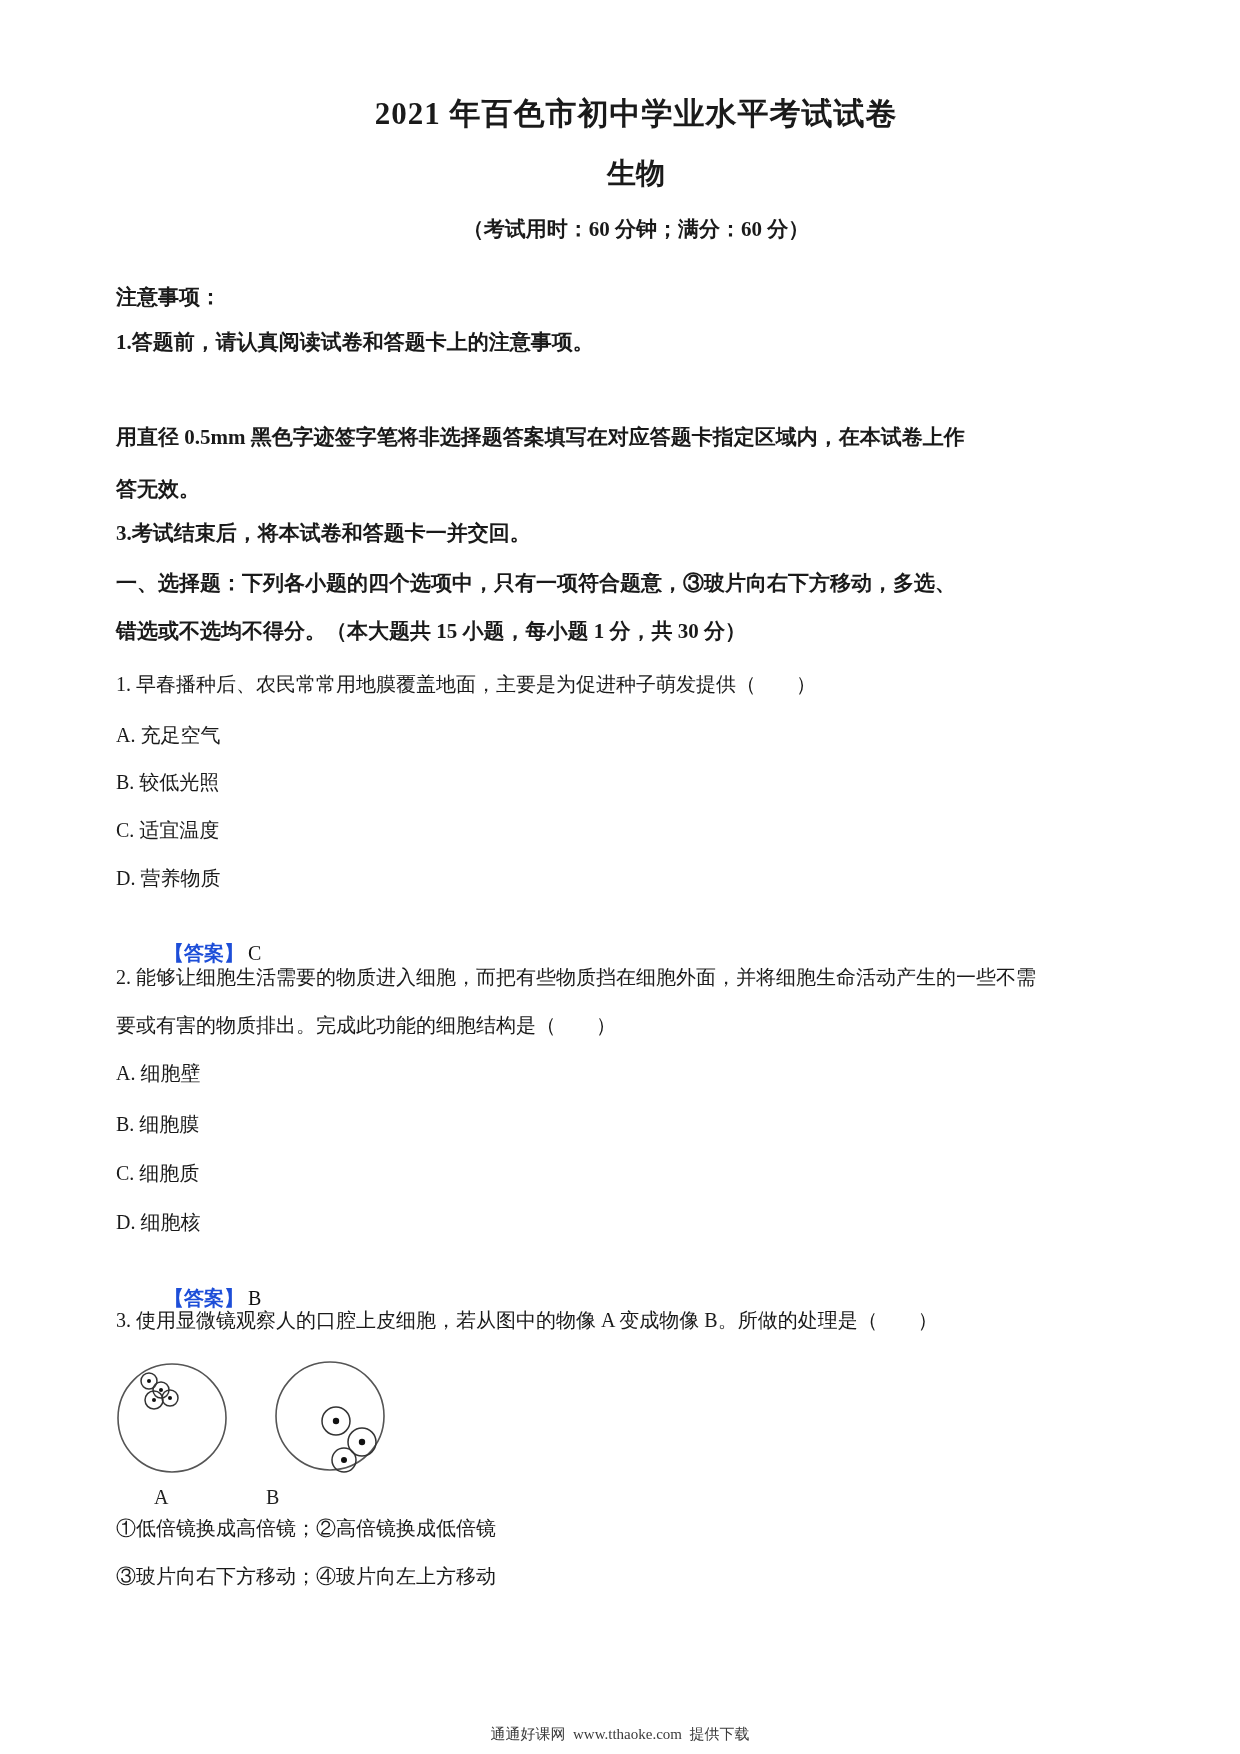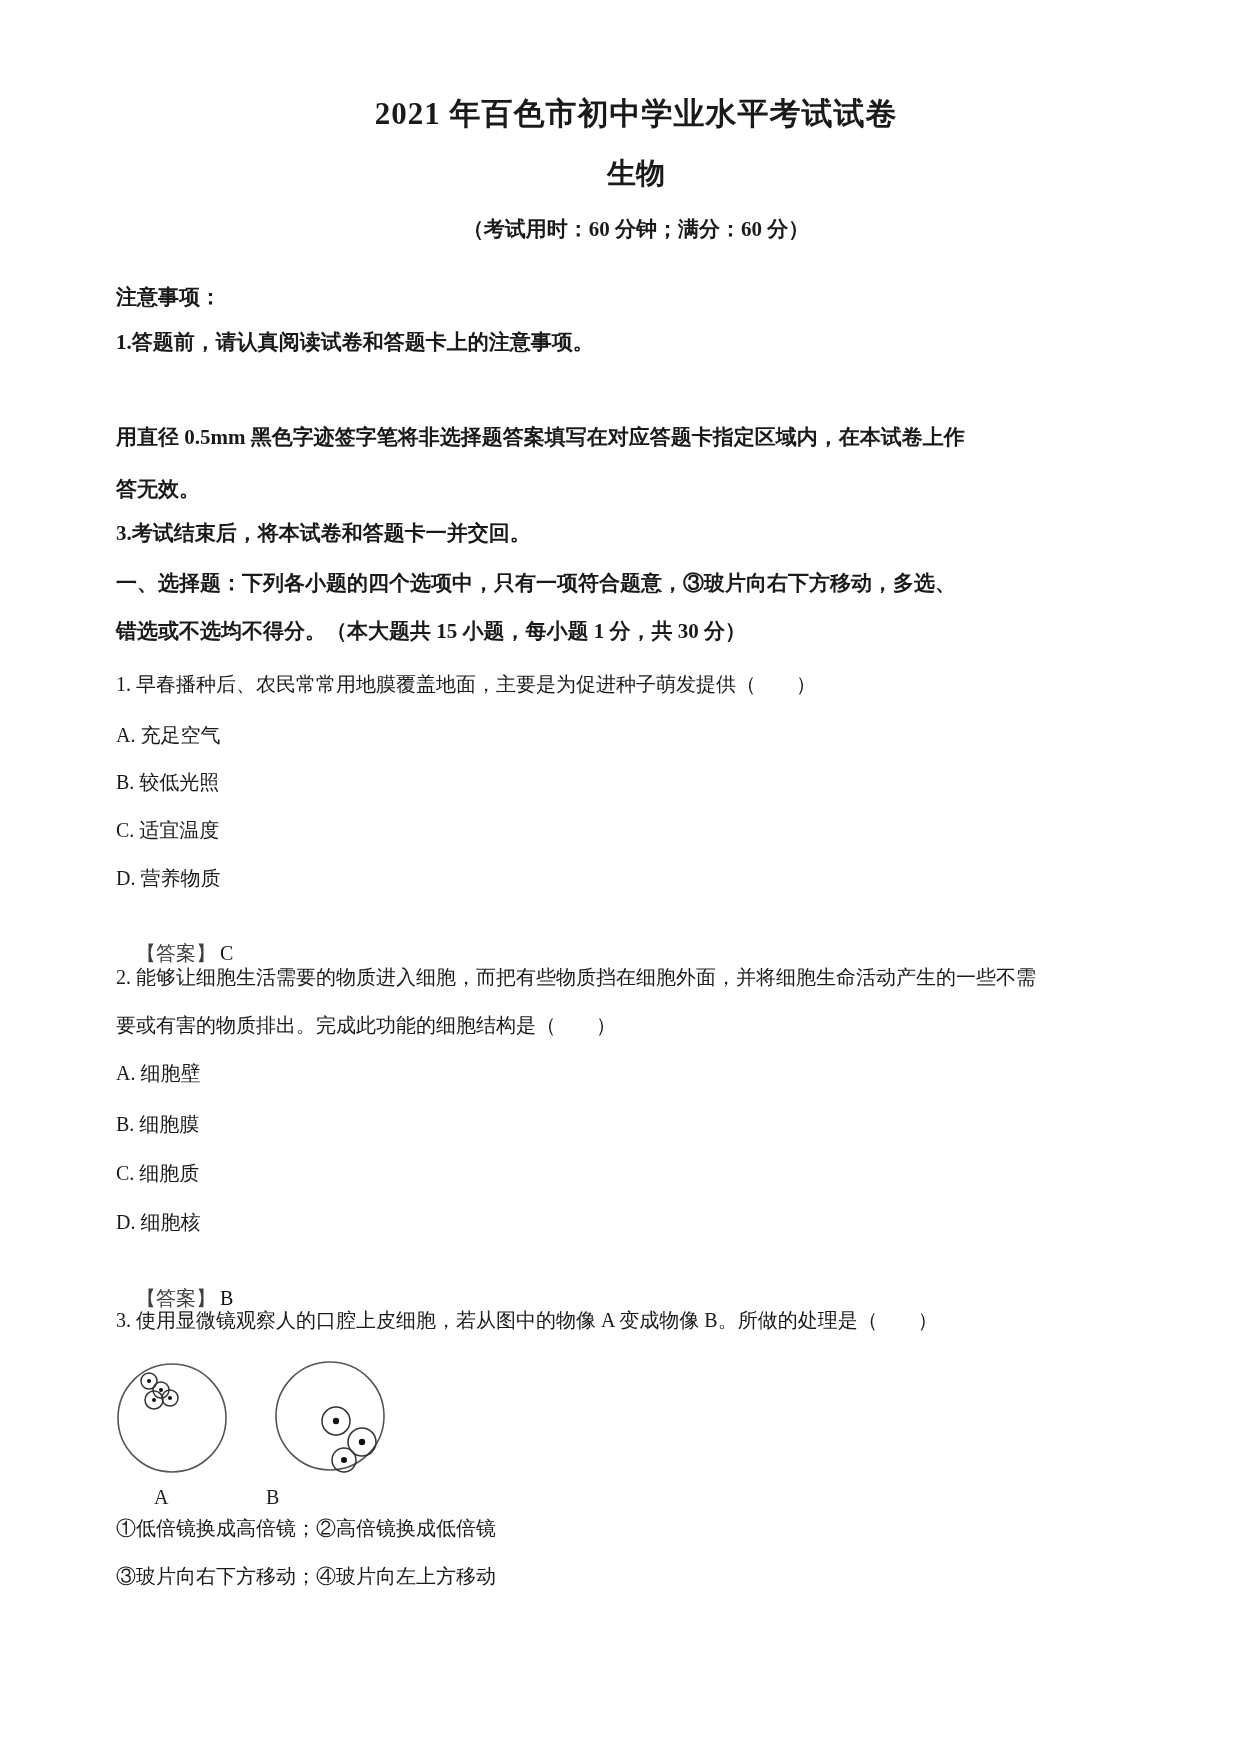--- a/index.html
+++ b/index.html
@@ -38,22 +38,23 @@
   }
   .subject-line {
     font-size: 29px;
     font-weight: bold;
   }
   .examinfo-line {
     font-size: 21px;
     font-weight: bold;
   }
   .answer-label {
-    color: #404040;
-    font-weight: normal;
+    color: #1d4ed8;
+    font-weight: bold;
+    margin-left: 28px;
   }
   .answer-value {
     color: #111111;
     margin-left: 4px;
   }
   .figure-wrap {
     position: absolute;
     left: 98px;
     top: 1352px;
     width: 310px;
@@ -143,14 +144,15 @@
       <circle class="dot" cx="246" cy="108" r="3"></circle>
 
       <text x="56" y="152">A</text>
       <text x="168" y="152">B</text>
     </svg>
   </div>
 
   <div class="line" style="top:1563px">③玻片向右下方移动；④玻片向左上方移动</div>
   <div class="line" style="top:1515px">①低倍镜换成高倍镜；②高倍镜换成低倍镜</div>
 
+  <div class="footer-line">通通好课网  www.tthaoke.com  提供下载</div>
 
 </div>
 
 </body></html>

